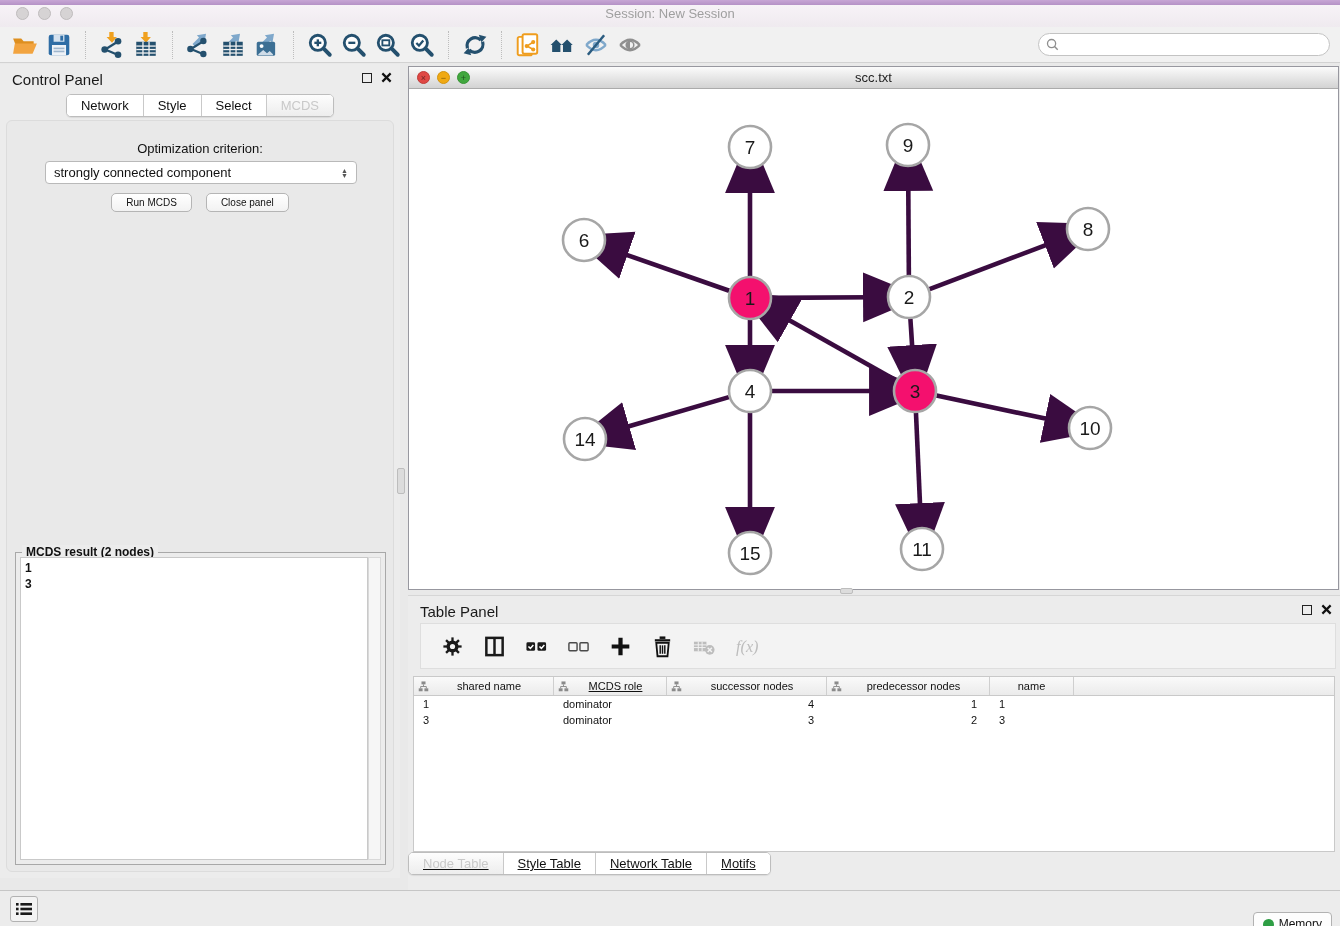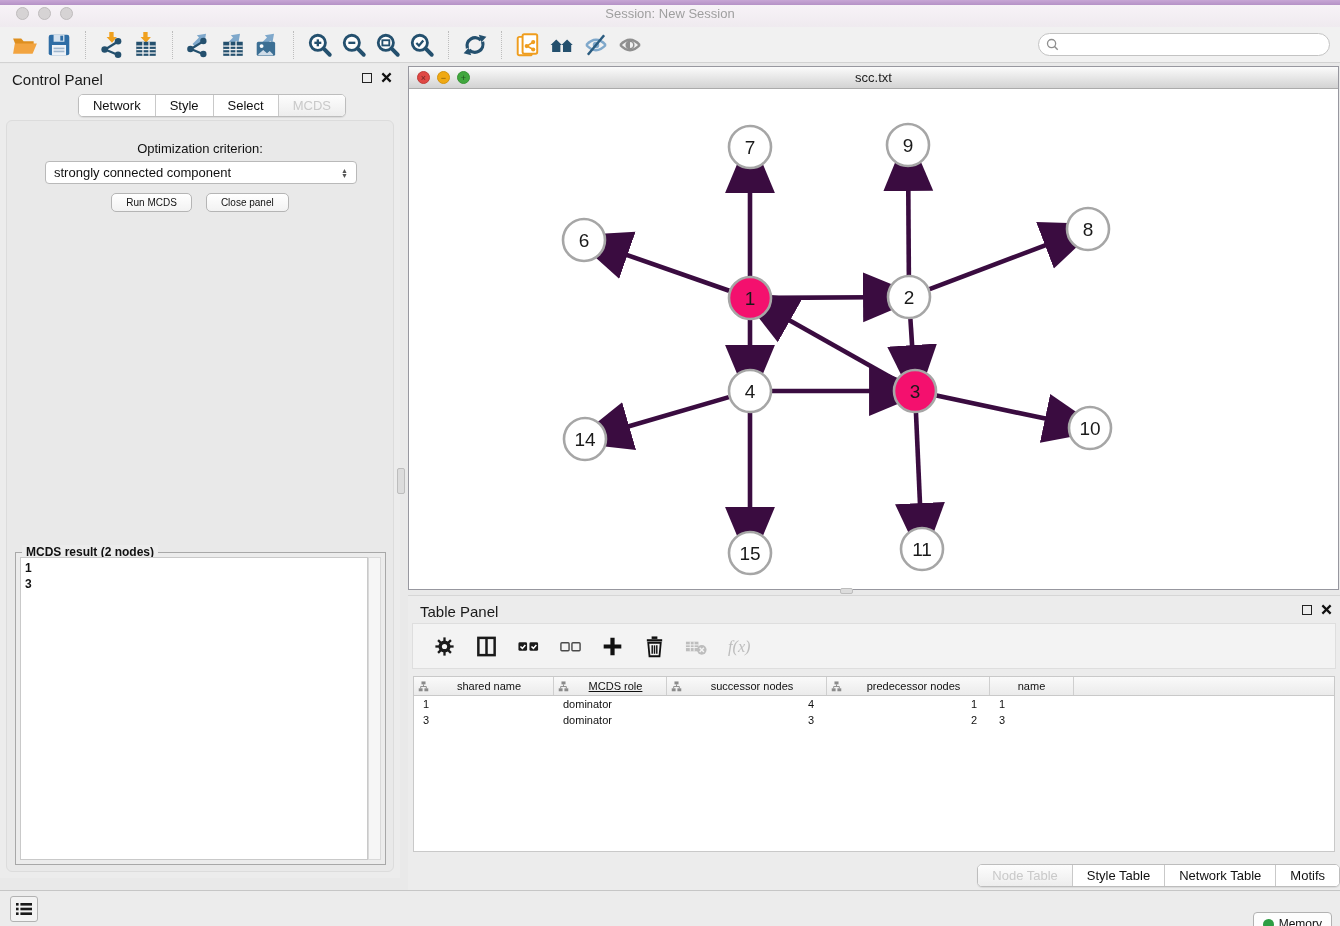--- a/index.html
+++ b/index.html
@@ -20,21 +20,21 @@
   .search-wrap svg { flex:0 0 auto; }
   .search-input { border:none; outline:none; background:transparent; font-size:12px; width:250px; margin-left:4px; }
 
   
   .control-panel { position:absolute; left:0; top:64px; width:400px; height:814px; background:#ececec; }
   .panel-head { position:absolute; top:4px; left:0; width:100%; height:22px; }
   .panel-title { position:absolute; left:12px; top:3px; font-size:15px; color:#1a1a1a; }
   .panel-btns { position:absolute; right:8px; top:4px; display:flex; gap:9px; align-items:center; }
   .float-box { width:10px; height:10px; border:1.6px solid #222; }
 
-  .cp-tabs { position:absolute; top:30px; left:12px; width:100%; display:flex; justify-content:center; }
+  .cp-tabs { position:absolute; top:30px; left:0; width:100%; display:flex; justify-content:center; }
   .tab-group { display:inline-flex; border:1px solid #bdbdbd; border-radius:5px; overflow:hidden; background:#fff; box-shadow:0 1px 1px rgba(0,0,0,0.08); }
   .tab-seg { padding:3px 14px; font-size:13px; color:#111; background:#fff; border-left:1px solid #c9c9c9; cursor:default; }
   .tab-seg:first-child { border-left:none; }
   .tab-seg.active { background:linear-gradient(#fdfdfd,#ededed); color:#c9c9c9; }
 
   .cp-body { position:absolute; top:56px; left:6px; width:388px; height:752px; background:#e9e9e9; border:1px solid #dcdcdc; border-radius:6px; }
   .opt-label { position:absolute; top:20px; width:100%; text-align:center; font-size:13px; }
   .criterion { position:absolute; top:40px; left:38px; width:312px; height:23px; background:#fff; border:1px solid #b9b9b9; border-radius:4px; display:flex; align-items:center; padding:0 8px; font-size:13px; }
   .criterion .stepper { margin-left:auto; display:flex; flex-direction:column; line-height:5px; font-size:7px; color:#555; }
   .cp-buttons { position:absolute; top:72px; width:100%; display:flex; justify-content:center; gap:14px; }
@@ -55,30 +55,30 @@
   .nl.yel { background:#f0a913; border:1px solid #d3940f; }
   .nl.grn { background:#41a73e; border:1px solid #389435; }
   .net-canvas { position:absolute; top:22px; left:0; width:929px; height:500px; background:#fff; }
   .net-canvas svg { position:absolute; top:0; left:0; }
 
   .v-handle { position:absolute; left:397px; top:468px; width:8px; height:26px; background:#dcdcdc; border:1px solid #bdbdbd; border-radius:2px; }
   .h-handle { position:absolute; left:840px; top:588px; width:13px; height:6px; background:#dcdcdc; border:1px solid #bdbdbd; border-radius:2px; }
 
   
   .table-panel { position:absolute; left:408px; top:595px; width:932px; height:295px; background:#ececec; border-top:1px solid #d6d6d6; }
-  .tp-toolbar { position:absolute; top:27px; left:4px; right:4px; height:46px; background:#f3f3f3; border:1px solid #dedede; display:flex; align-items:center; gap:16px; padding-left:18px; }
+  .tp-toolbar { position:absolute; top:27px; left:12px; right:4px; height:46px; background:#f3f3f3; border:1px solid #dedede; display:flex; align-items:center; gap:16px; padding-left:18px; }
   .tp-icon { background:none; border:none; display:flex; align-items:center; justify-content:center; width:26px; height:26px; cursor:default; }
   .tp-table { position:absolute; top:80px; left:5px; right:5px; height:176px; background:#fff; border:1px solid #c9c9c9; overflow:hidden; }
   .th-row { display:flex; height:19px; background:linear-gradient(#fafafa,#ebebeb); border-bottom:1px solid #c9c9c9; }
   .th-cell { display:flex; align-items:center; border-right:1px solid #cfcfcf; font-size:11px; color:#111; padding:0 4px; }
   .th-cell .th-label { flex:1; text-align:center; }
   .tr-row { display:flex; height:16px; }
   .td-cell { font-size:11px; padding:0 9px; display:flex; align-items:center; }
   .td-cell.right { justify-content:flex-end; padding-right:13px; }
-  .tp-tabs { position:absolute; top:268px; left:0; width:100%; display:flex; justify-content:flex-end; }
+  .tp-tabs { position:absolute; top:256px; left:0; width:100%; display:flex; justify-content:flex-start;text-decoration:underline; }
 
   
   .statusbar { position:absolute; left:0; top:890px; width:1340px; height:36px; background:#ececec; border-top:1px solid #c6c6c6; }
   .list-btn { position:absolute; left:10px; top:5px; width:28px; height:26px; background:#f3f3f3; border:1px solid #b2b2b2; border-radius:3px; display:flex; align-items:center; justify-content:center; }
   .mem-btn { position:absolute; right:8px; top:21px; height:24px; background:#fdfdfd; border:1px solid #b2b2b2; border-radius:4px; display:flex; align-items:center; gap:5px; padding:0 9px; font-size:12px; color:#111; }
   .mem-dot { width:11px; height:11px; border-radius:50%; }
 </style>
 </head>
 <body>
 

